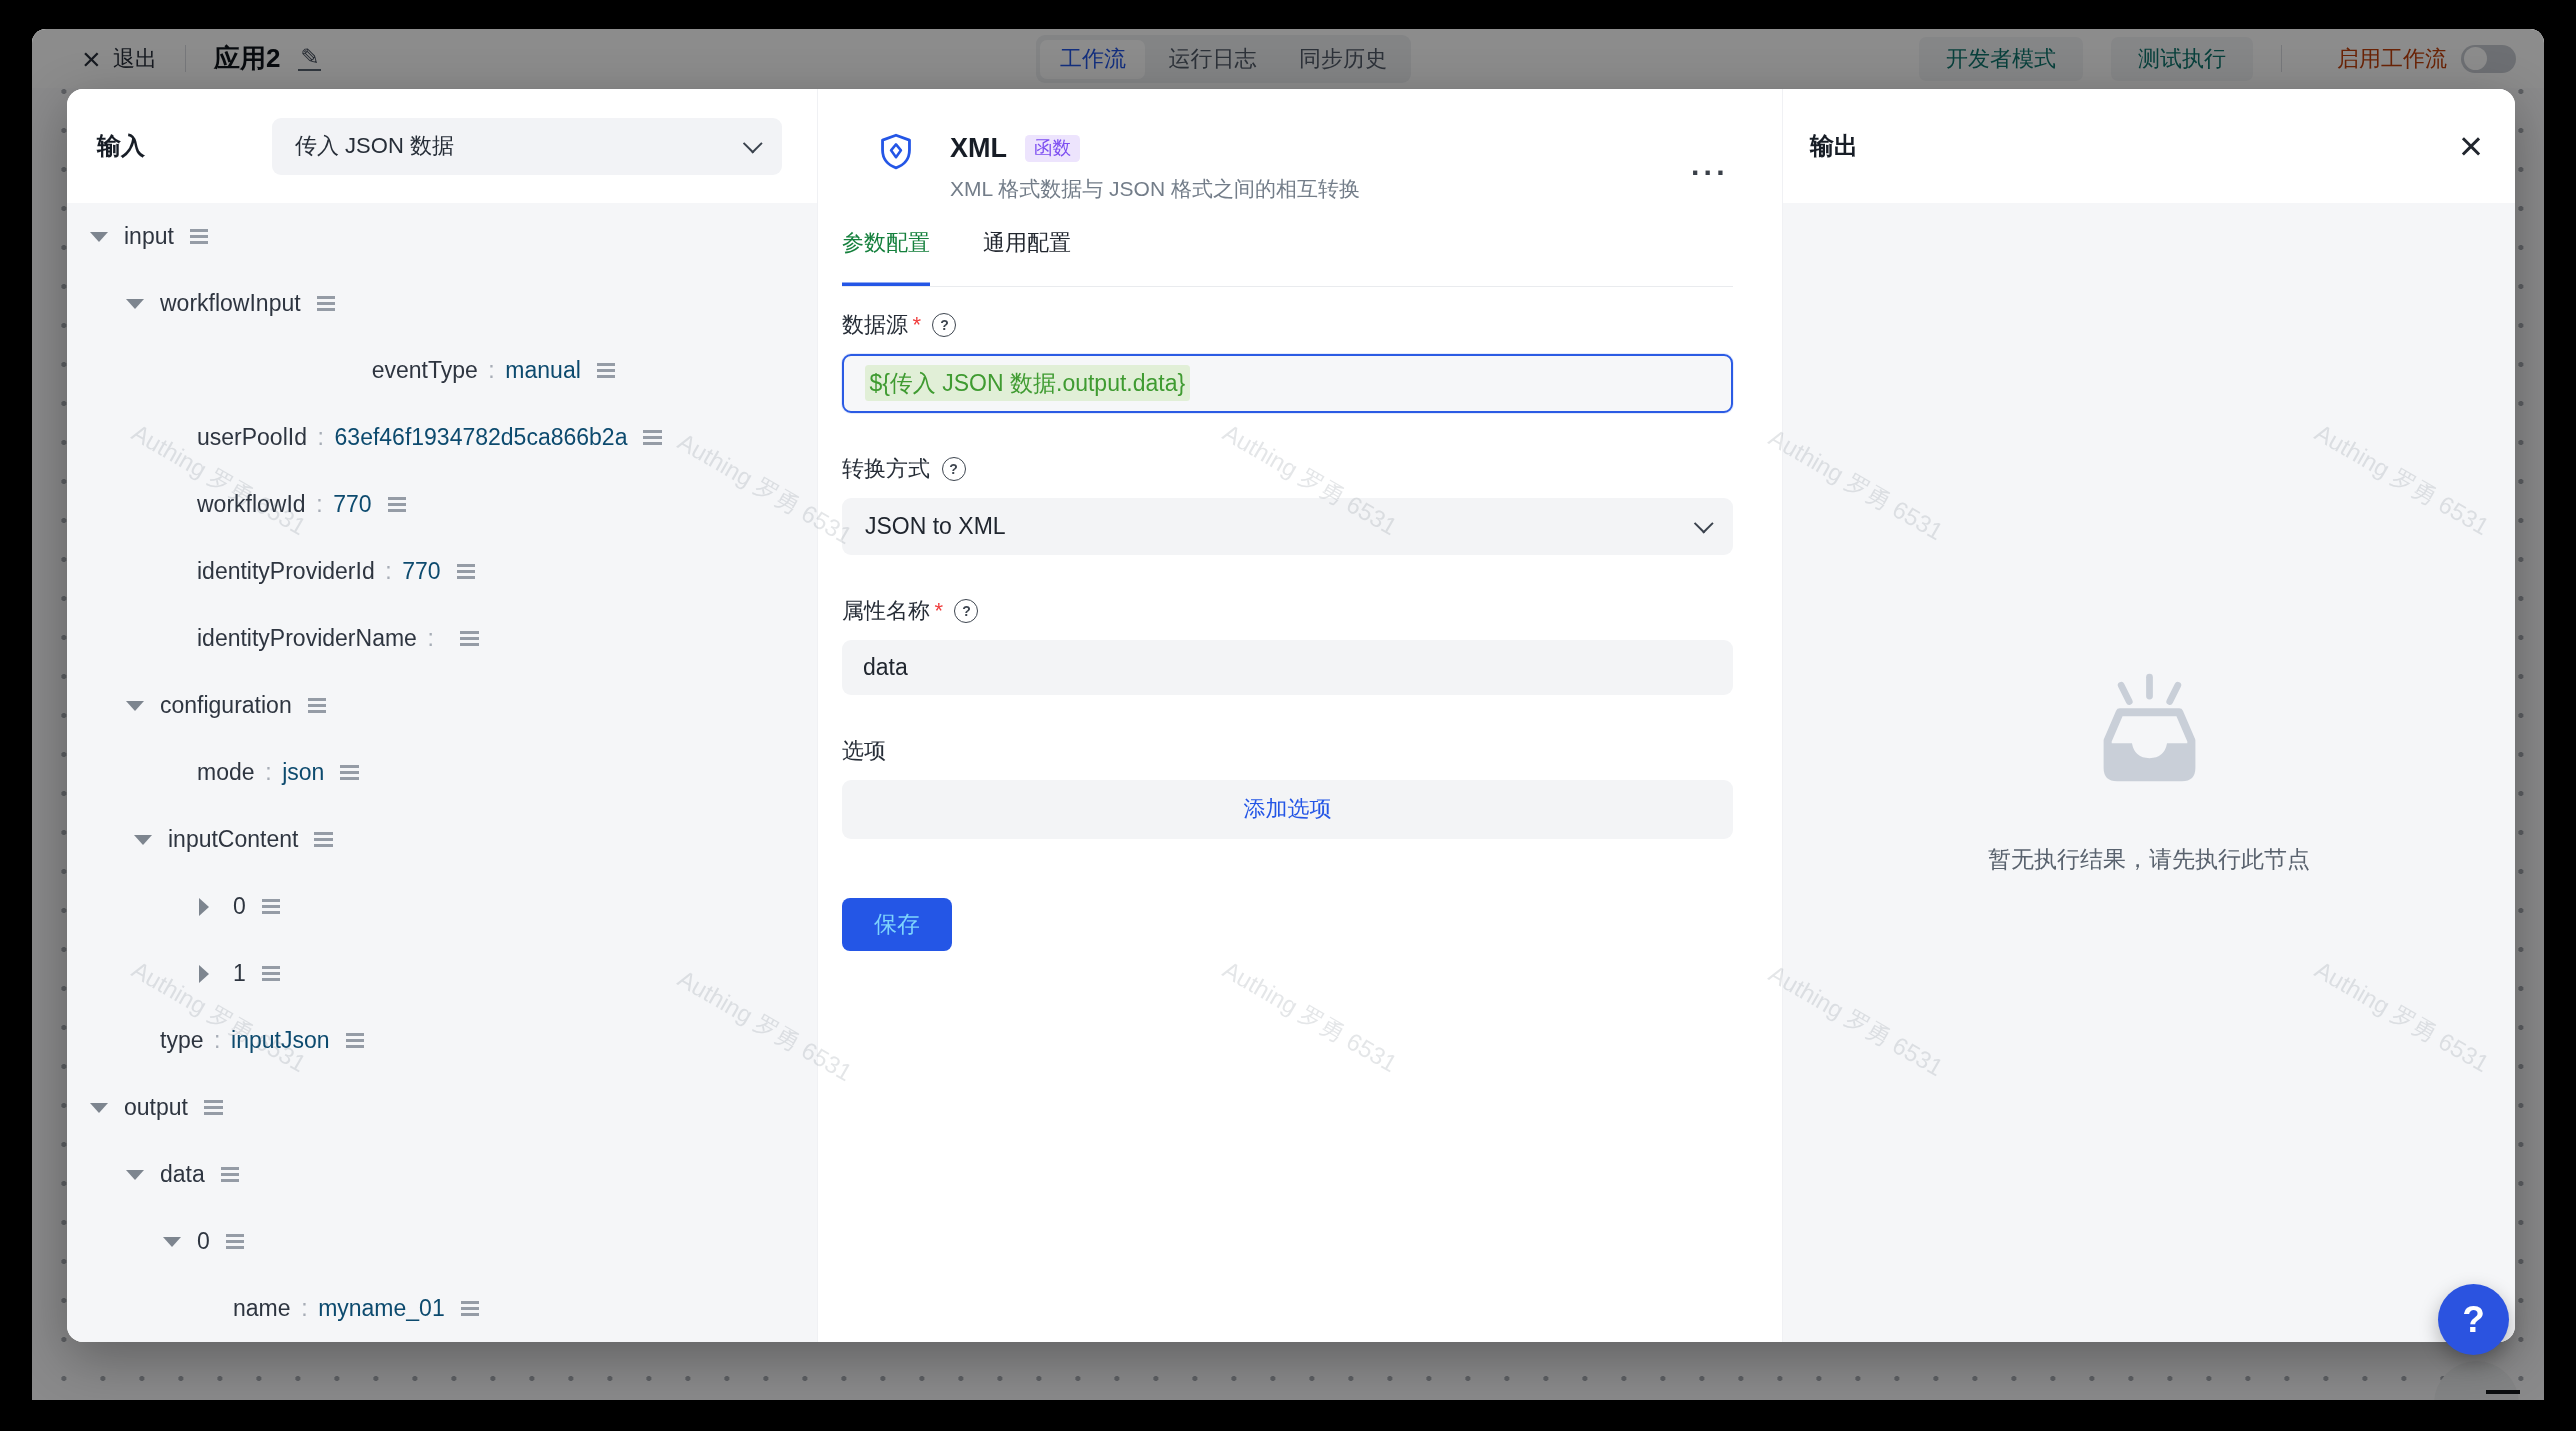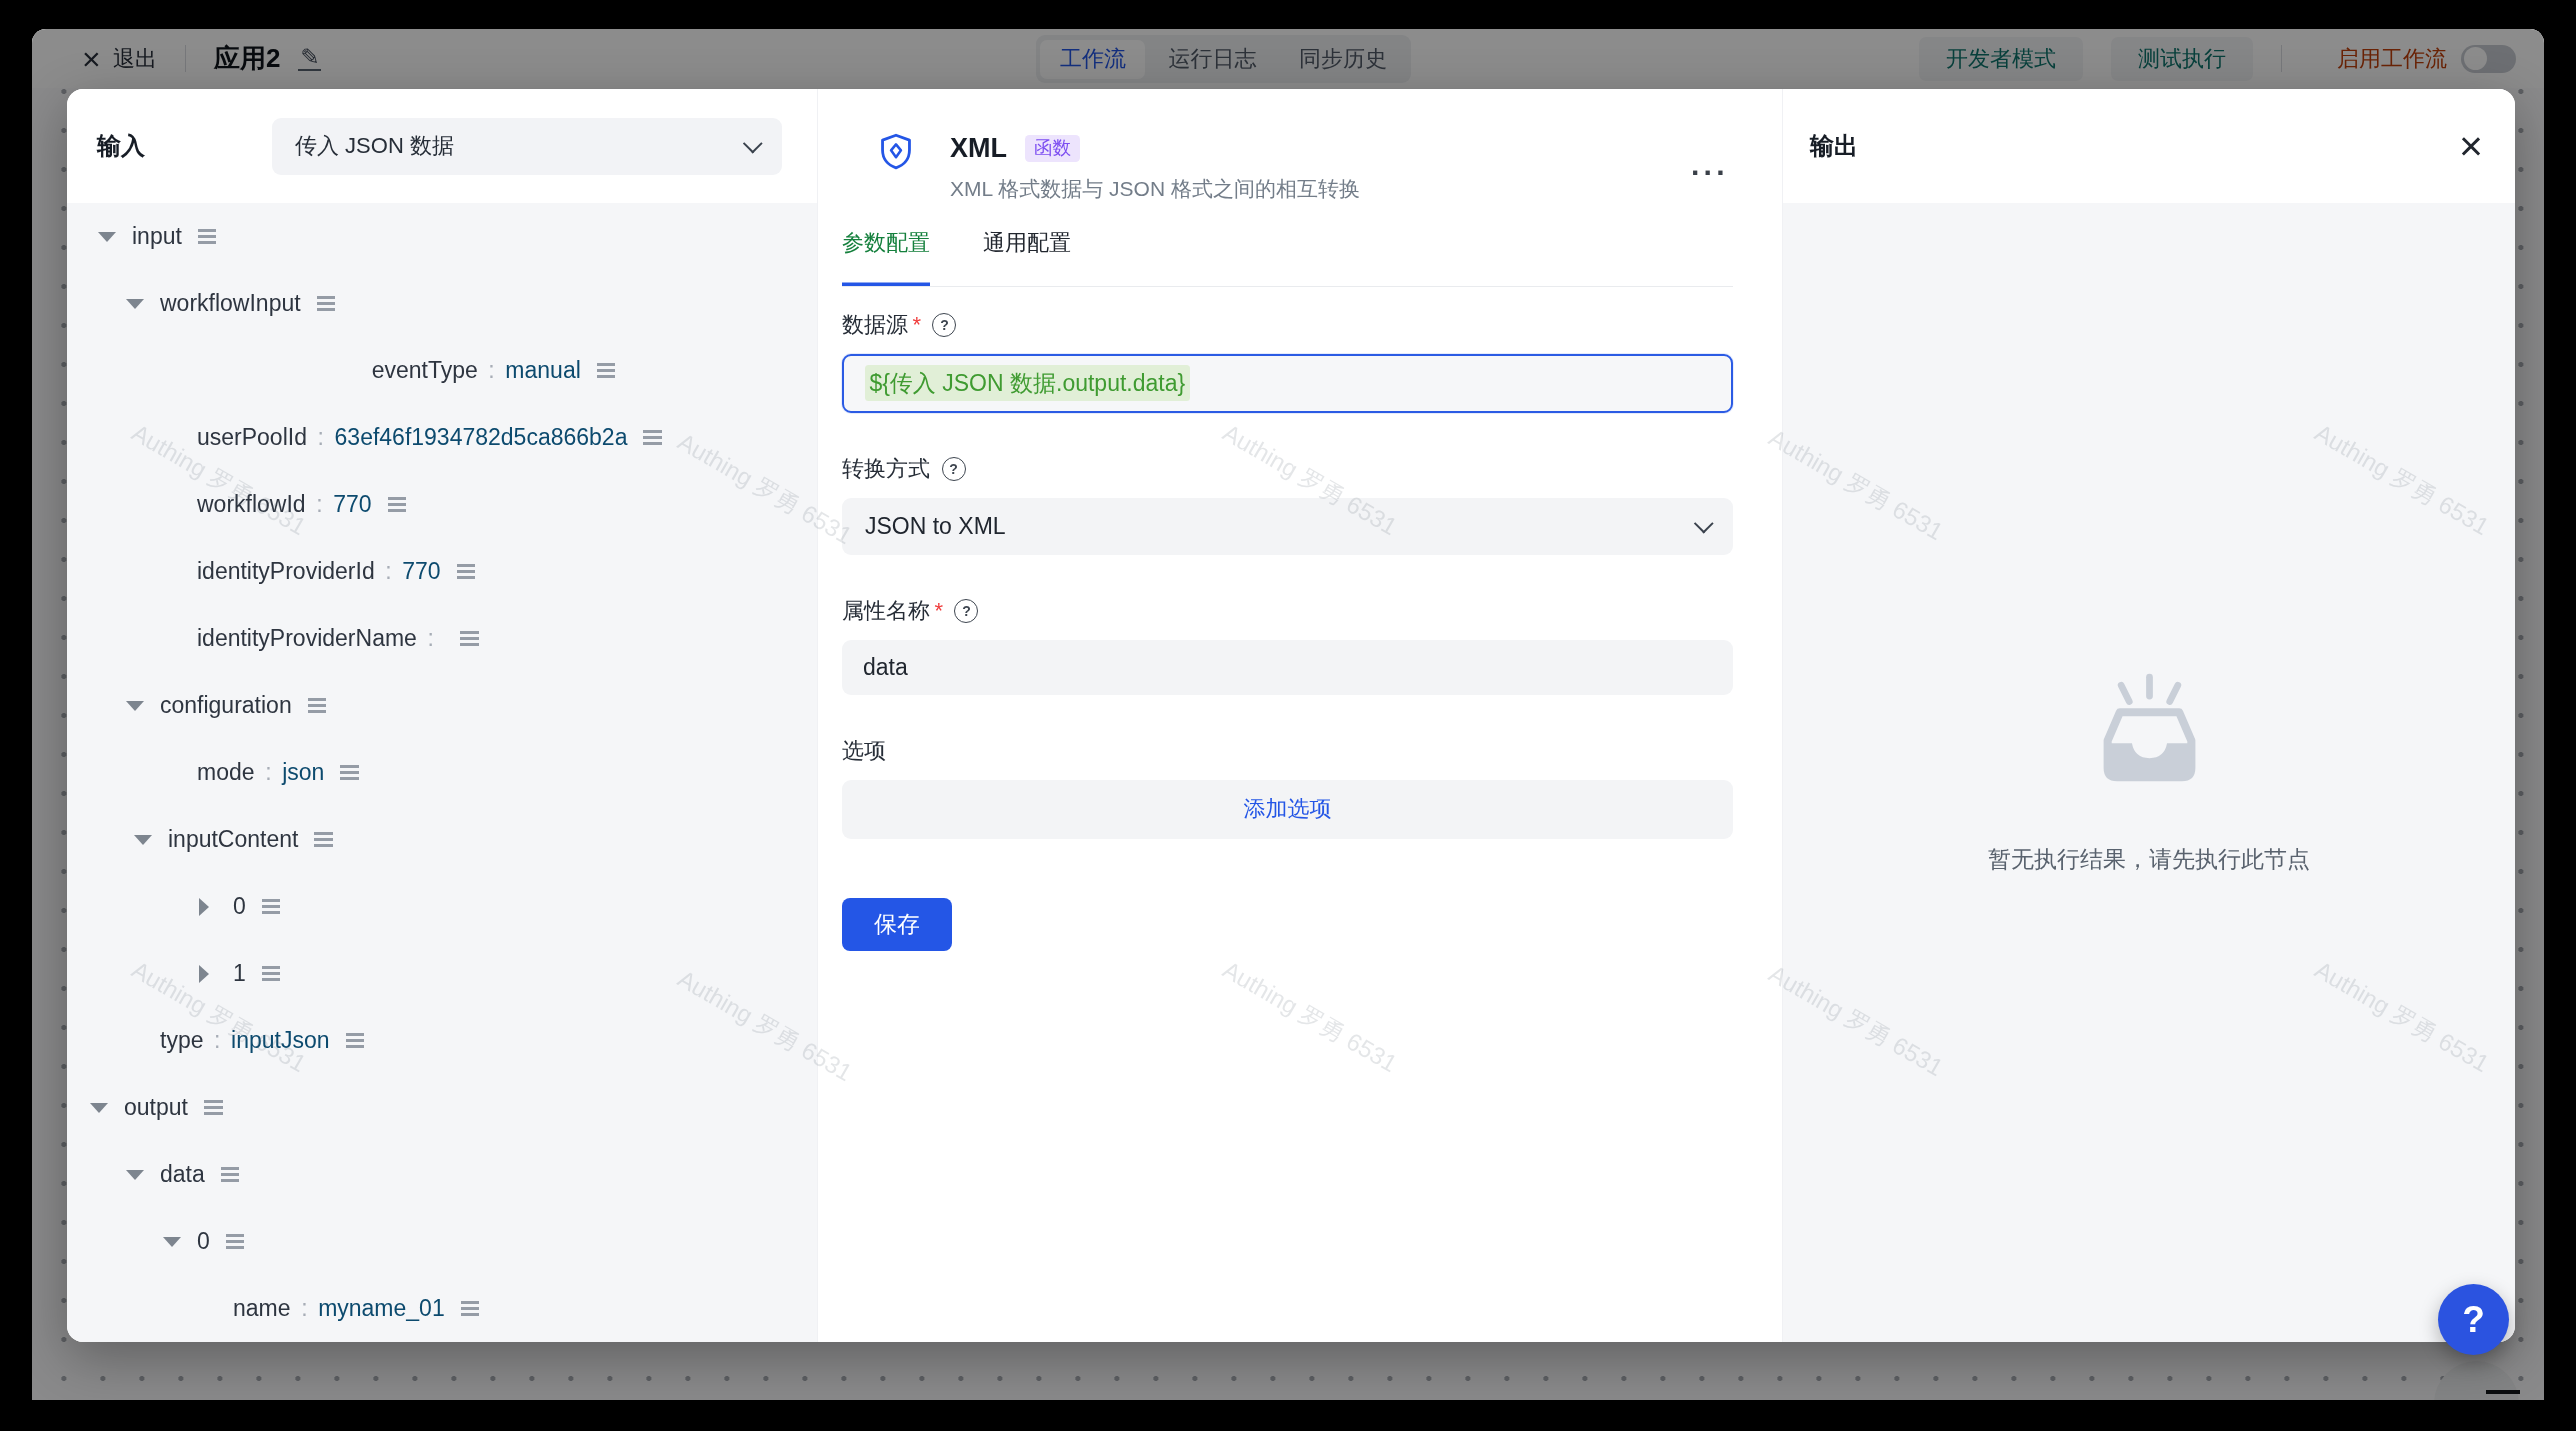--- a/index.html
+++ b/index.html
@@ -94,21 +94,21 @@
   .f-input.focused{background:#f6f7f9;border:2.2px solid #2b5be4;box-shadow:0 0 0 0.9px rgba(43,91,228,0.12);}
   .token{background:#e1efd7;color:#3f9b31;padding:2.7px 4.4px;border-radius:3.5px;white-space:nowrap;}
   .f-select{height:57px;background:#f3f4f6;border-radius:9px;display:flex;align-items:center;
             justify-content:space-between;padding:0 23px;font-size:23px;color:#20262f;}
   .f-select .chev{border-color:#3a424d;border-width:2.2px;}
   .text-field{width:100%;height:55px;background:#f3f4f6;border:none;border-radius:9px;
               padding:0 21px;font-size:23px;color:#20262f;box-sizing:border-box;outline:none;
               font-family:"Liberation Sans","DejaVu Sans",sans-serif;}
   .add-btn{height:59px;background:#f3f4f6;border-radius:9px;display:flex;align-items:center;
            justify-content:center;font-size:22px;color:#2456e6;}
-  .save-btn{margin-top:59px;width:110px;height:53px;background:#2456e6;border-radius:8px;color:#ffffff;
+  .save-btn{margin-top:59px;width:110px;height:53px;background:#2456e6;border-radius:8px;color:#7dd3fc;
             font-size:23px;display:flex;align-items:center;justify-content:center;}
 
   
   .out-body{flex:1;background:#f5f6f8;display:flex;flex-direction:column;align-items:center;
             justify-content:center;}
   .empty-text{font-size:23px;color:#59626e;margin-top:30px;}
 
   
   .wm-layer{position:absolute;inset:0;pointer-events:none;z-index:20;overflow:hidden;}
   .wm{position:absolute;font-size:24px;font-weight:500;color:rgba(96,106,116,0.17);
@@ -154,21 +154,21 @@
 
   <div class="panel panel-left">
     <div class="p-header">
       <span class="p-title">输入</span>
       <div class="src-select">
         <span class="txt">传入 JSON 数据</span>
         <span class="chev"></span>
       </div>
     </div>
     <div class="tree-body">
-        <div class="tree-row" style="padding-left: 23px; margin-left: 8px;">
+        <div class="tree-row" style="padding-left: 23px;">
           <span class="caret down"></span>
           <span class="tkey">input</span>
           <span class="ham"></span>
         </div>
         <div class="tree-row" style="padding-left: 59px;">
           <span class="caret down"></span>
           <span class="tkey">workflowInput</span>
           <span class="ham"></span>
         </div>
         <div class="tree-row" style="padding-left: 69px; justify-content: center;">

